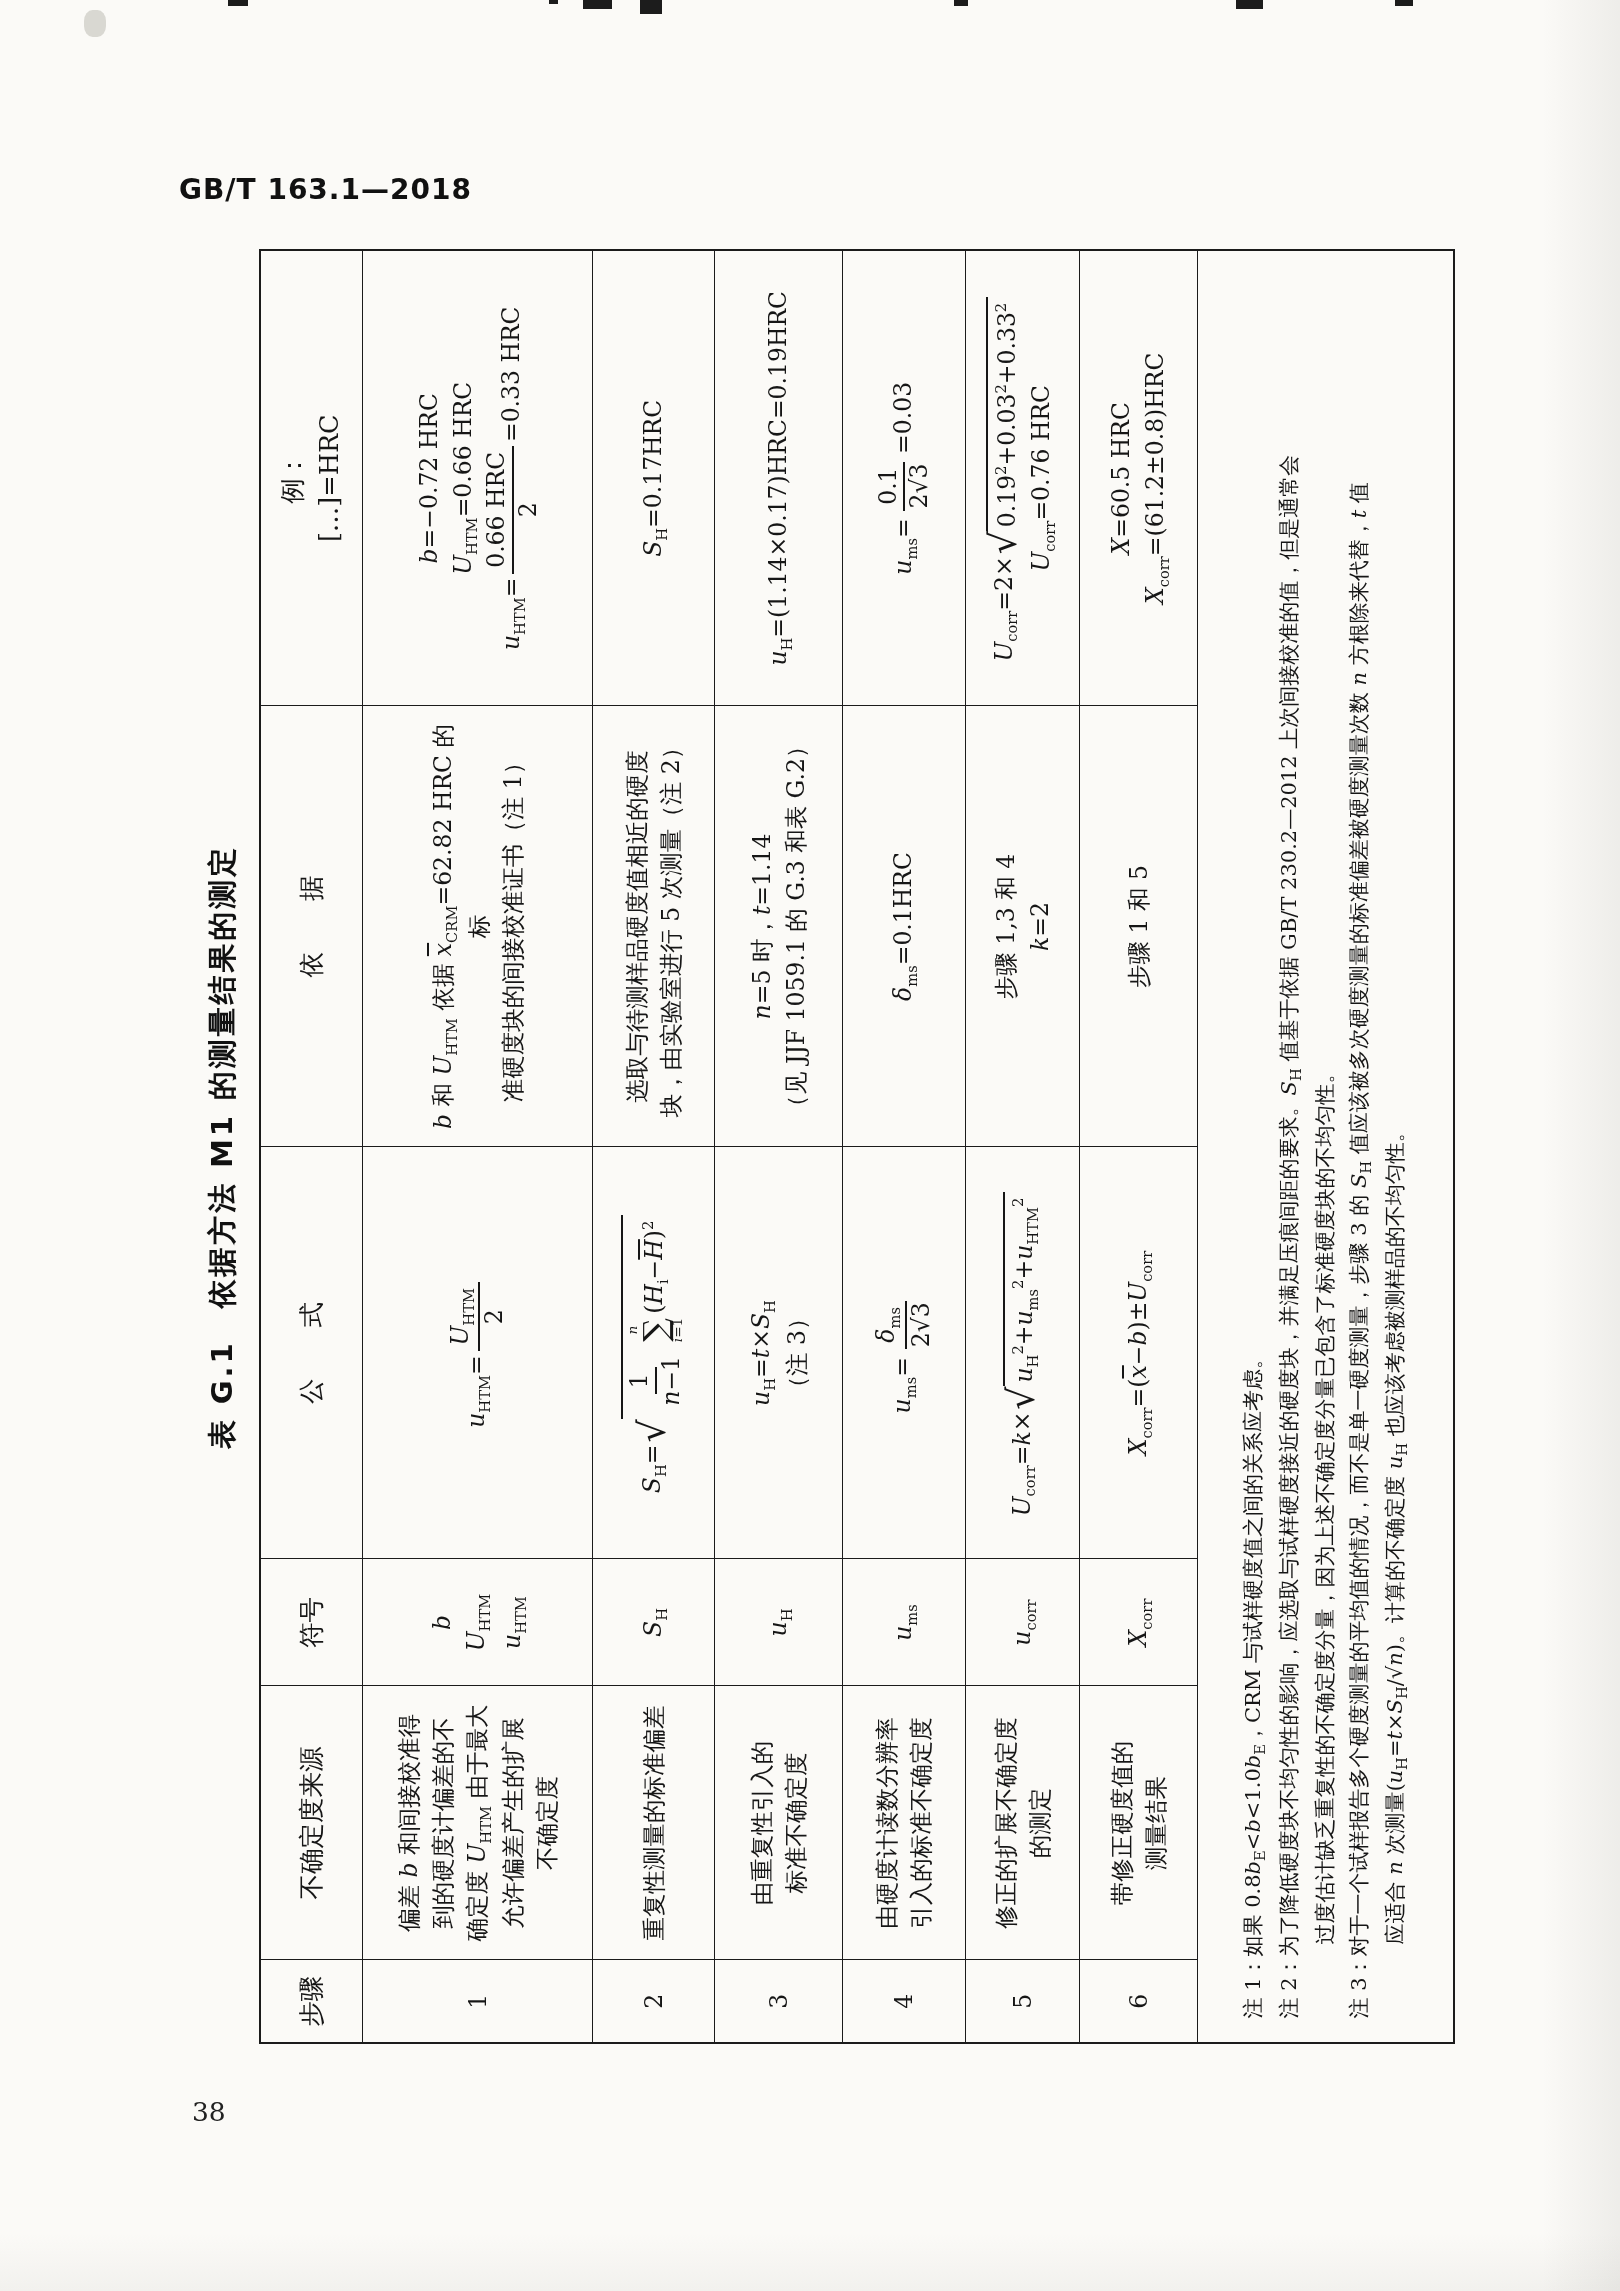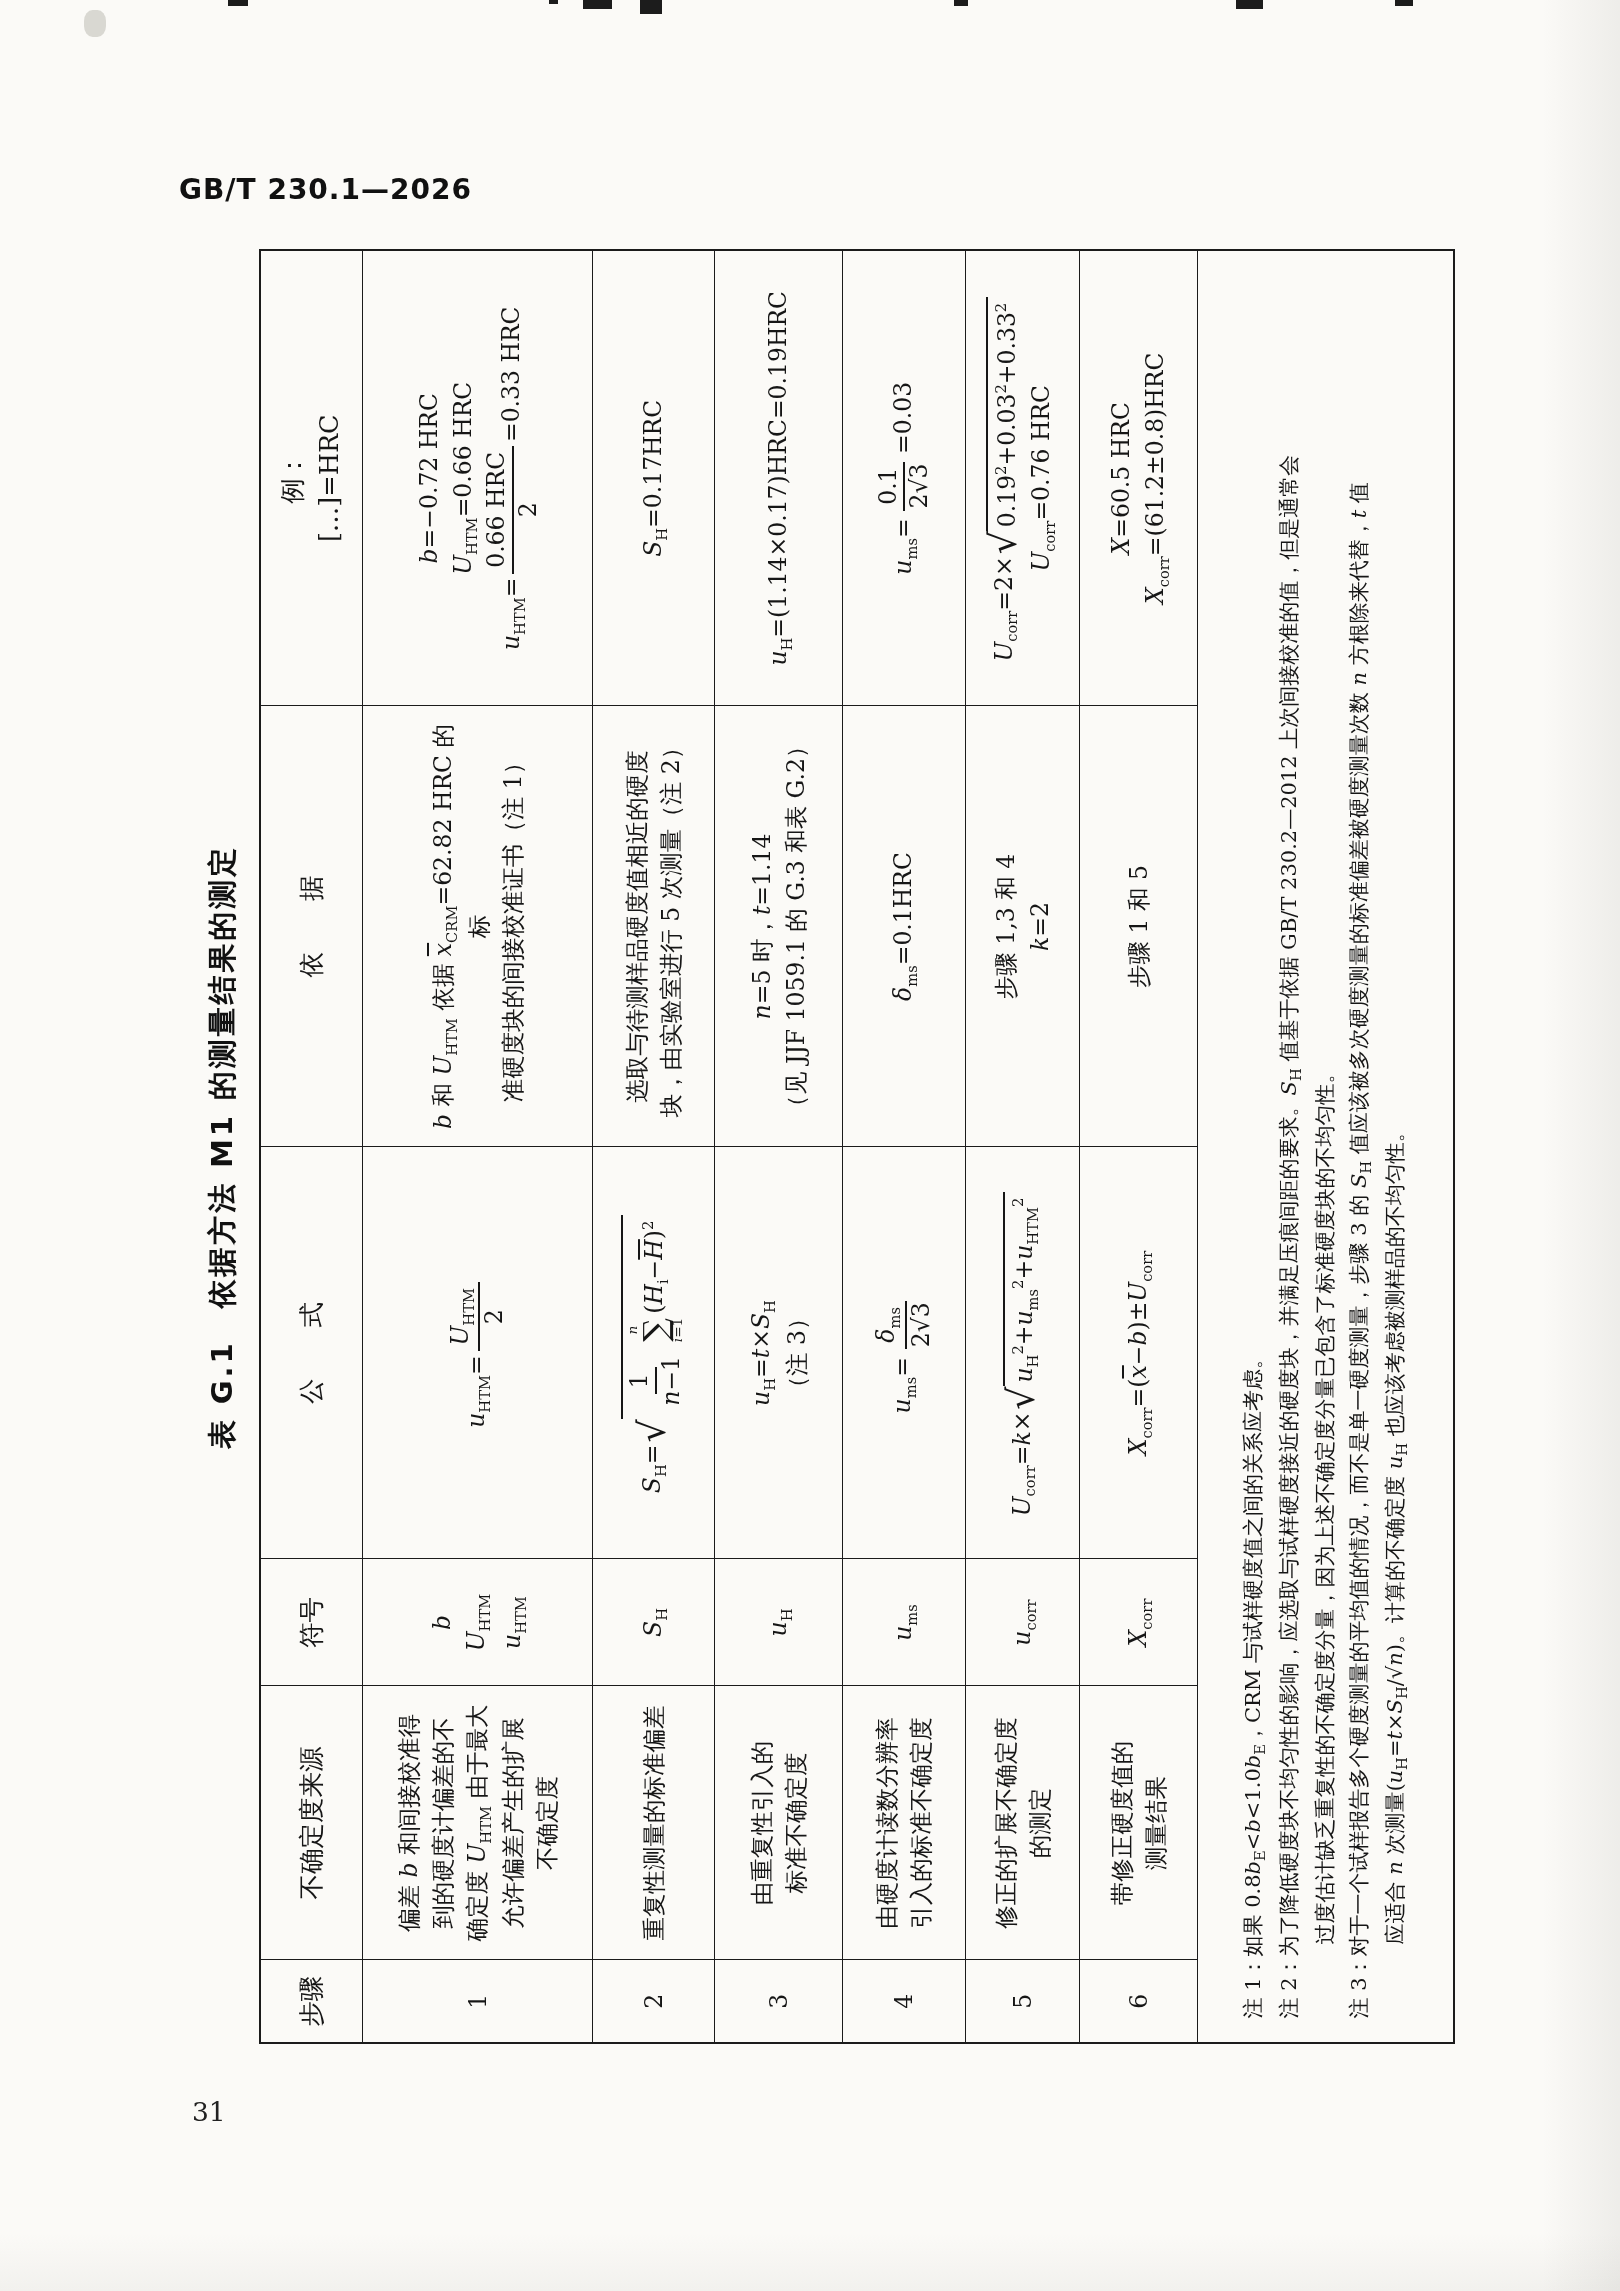--- a/index.html
+++ b/index.html
@@ -75,21 +75,21 @@
 <div class="artifact" style="left:549px;top:0;width:8.8px;height:3.9px;"></div>
 <div class="artifact" style="left:583px;top:0;width:29px;height:8.8px;"></div>
 <div class="artifact" style="left:640px;top:0;width:21.6px;height:13.7px;"></div>
 <div class="artifact" style="left:954px;top:0;width:13.7px;height:5.9px;"></div>
 <div class="artifact" style="left:1236px;top:0;width:26.5px;height:8.8px;"></div>
 <div class="artifact" style="left:1395px;top:0;width:17.6px;height:5.9px;"></div>
 <div class="smudge" style="left:84px;top:9.8px;width:21.6px;height:27.4px;"></div>
 <div class="edge-right"></div>
 <div class="edge-bottom"></div>
 
-<div class="doc-code">GB/T 230.1—2026</div>
+<div class="doc-code">GB/T 163.1—2018</div>
 
 <div class="rot-wrap">
   <div class="tbl-title">表 G.1　依据方法 M1 的测量结果的测定</div>
 
   <table class="gtbl">
     <colgroup>
       <col style="width:83px">
         <col style="width:274px">
         <col style="width:127px">
       <col style="width:412px">
@@ -198,14 +198,14 @@
         <div class="note-line">注 2：为了降低硬度块不均匀性的影响，应选取与试样硬度接近的硬度块，并满足压痕间距的要求。<i>S</i><sub>H</sub> 值基于依据 GB/T 230.2—2012 上次间接校准的值，但是通常会</div>
         <div class="note-line note-cont">过度估计缺乏重复性的不确定度分量，因为上述不确定度分量已包含了标准硬度块的不均匀性。</div>
         <div class="note-line">注 3：对于一个试样报告多个硬度测量的平均值的情况，而不是单一硬度测量，步骤 3 的 <i>S</i><sub>H</sub> 值应该被多次硬度测量的标准偏差被硬度测量次数 <i>n</i> 方根除来代替，<i>t</i> 值</div>
         <div class="note-line note-cont">应适合 <i>n</i> 次测量(<i>u</i><sub>H</sub>=<i>t</i>×<i>S</i><sub>H</sub>/√<i>n</i>)。计算的不确定度 <i>u</i><sub>H</sub> 也应该考虑被测样品的不均匀性。</div>
       </td>
     </tr>
   </tbody>
     </table>
 </div>
 
-<div class="page-num">31</div>
+<div class="page-num">38</div>
 
 
 </body></html>

